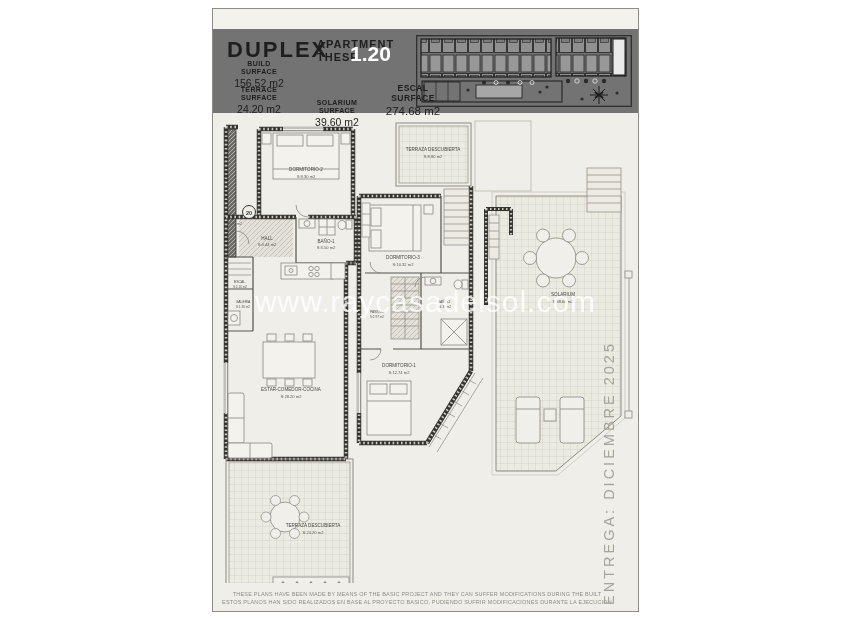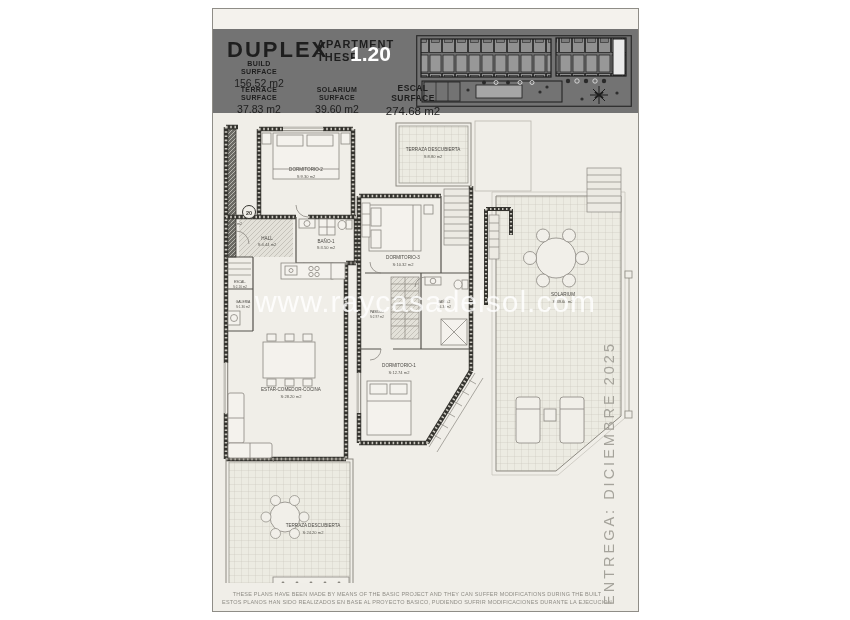--- a/index.html
+++ b/index.html
@@ -20,21 +20,21 @@
     color:#1e1e1e;line-height:1.15;letter-spacing:1px;}
   .type-num{position:absolute;left:137px;top:13px;font-size:21px;font-weight:bold;color:#ffffff;text-align:center;}
   .cell{position:absolute;text-align:center;color:#1e1e1e;}
   .cell .lbl{font-size:7px;font-weight:bold;line-height:1.15;letter-spacing:.4px;}
   .cell .val{font-size:10.5px;margin-top:1px;}
   .cell.total .lbl{font-size:8.5px;}
   .cell.total .val{font-size:11.5px;}
   .c1{left:6px;top:31px;width:80px;}
   .c2{left:86px;top:31px;width:76px;}
   .c3{left:6px;top:57px;width:80px;}
-  .c4{left:86px;top:57px;width:76px;}
+  .c4{left:86px;top:70px;width:76px;}
   .c5{left:164px;top:55px;width:72px;}
   .siteplan{position:absolute;left:203px;top:6px;}
   
   .plansvg{position:absolute;left:0;top:104px;}
   .watermark{
     position:absolute;left:0;top:276px;width:100%;text-align:center;
     font-size:30px;letter-spacing:1px;color:rgba(255,255,255,0.82);
     font-weight:500;pointer-events:none;z-index:5;
   }
   .sidenote{
@@ -63,21 +63,21 @@
     <span class="title">DUPLEX</span>
     <span class="subtitle"><span>APARTMENT</span><br><span>THESE</span></span>
     <span class="type-num">1.20</span>
 
     <div class="cell c1">
       <div class="lbl"><span>BUILD</span><br><span>SURFACE</span></div>
       <div class="val">156.52 m2</div>
     </div>
     <div class="cell c3">
       <div class="lbl"><span>TERRACE</span><br><span>SURFACE</span></div>
-      <div class="val">37.83 m2</div>
+      <div class="val">24.20 m2</div>
     </div>
     <div class="cell c4">
       <div class="lbl"><span>SOLARIUM</span><br><span>SURFACE</span></div>
       <div class="val">39.60 m2</div>
     </div>
     <div class="cell c5 total">
       <div class="lbl"><span>ESCAL</span><br><span>SURFACE</span></div>
       <div class="val">274.68 m2</div>
     </div>
 

